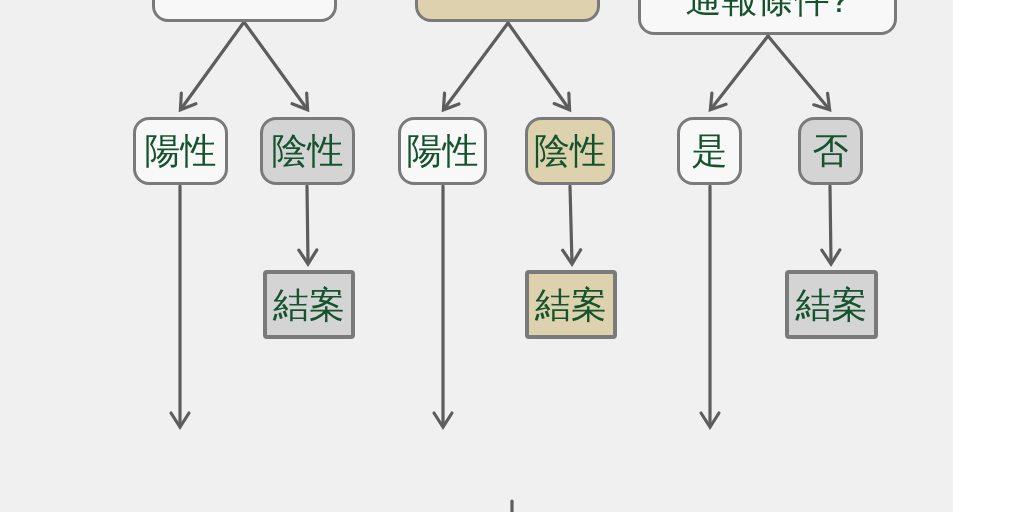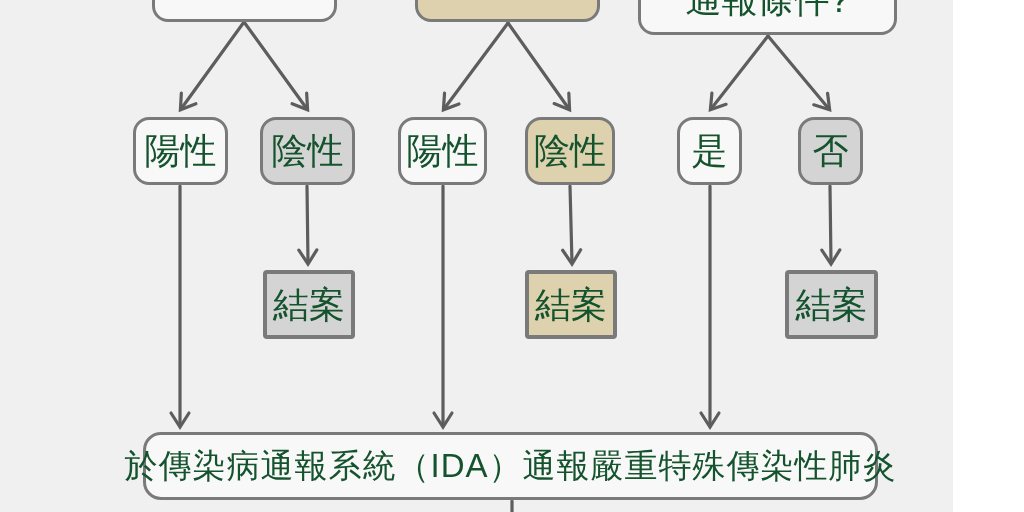--- a/index.html
+++ b/index.html
@@ -126,18 +126,15 @@
     <div class="node gray closed n-closed-left">
       <span>結案</span>
     </div>
     <div class="node tan closed n-closed-mid">
       <span>結案</span>
     </div>
     <div class="node gray closed n-closed-right">
       <span>結案</span>
     </div>
 
-    <div class="node n-report">
-      <span>於傳染病通報系統（IDA）通報嚴重特殊傳染性肺炎</span>
-    </div>
 
   </div>
 </div>
 
 </body></html>

